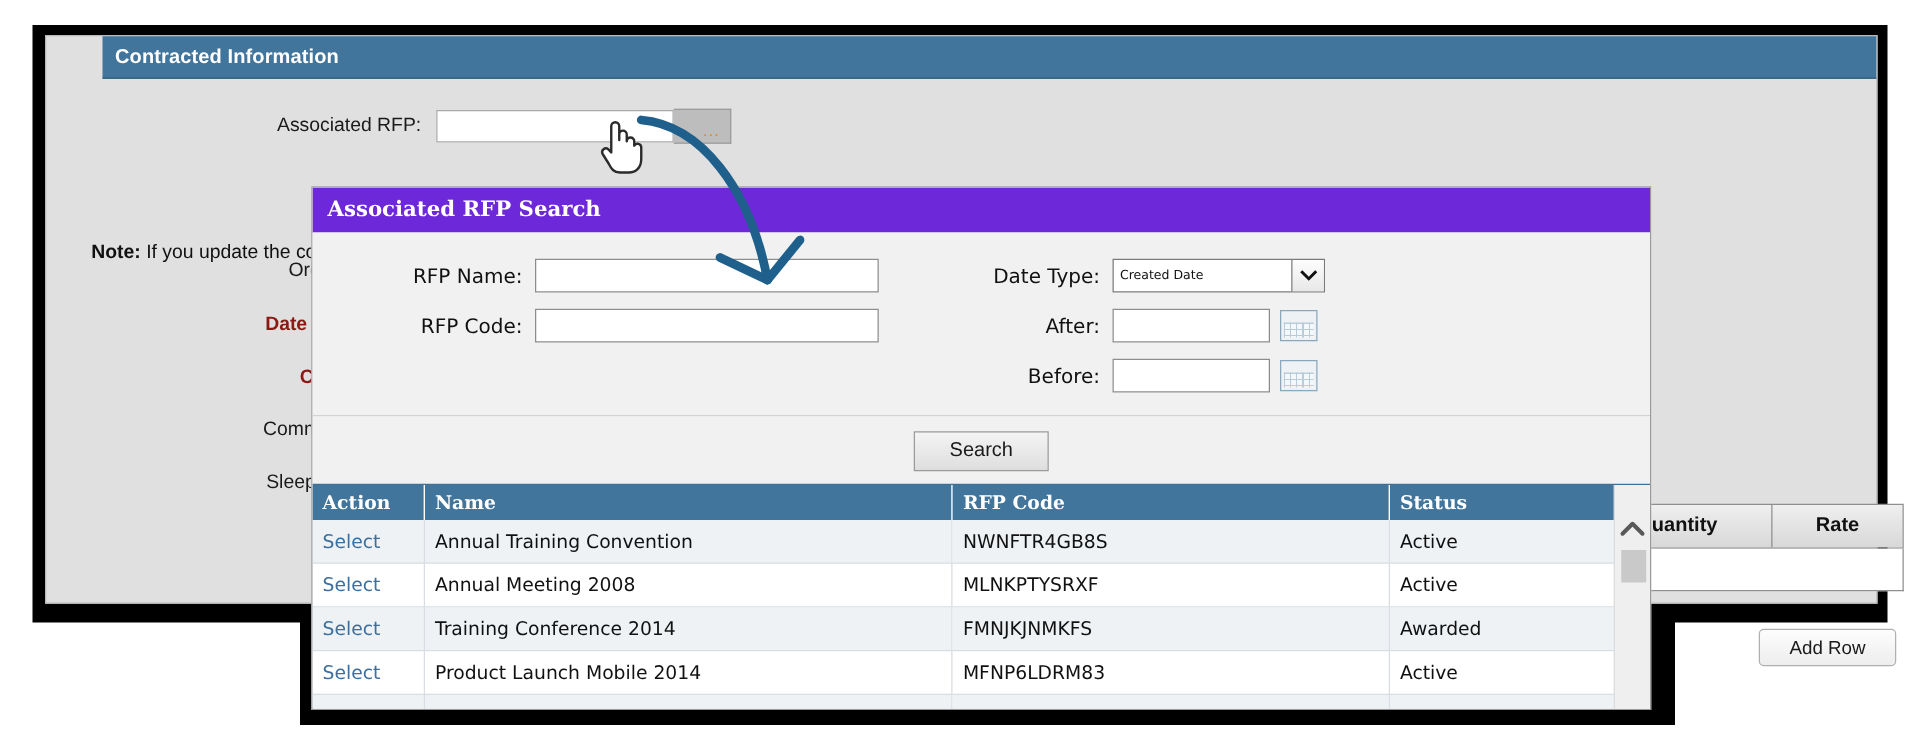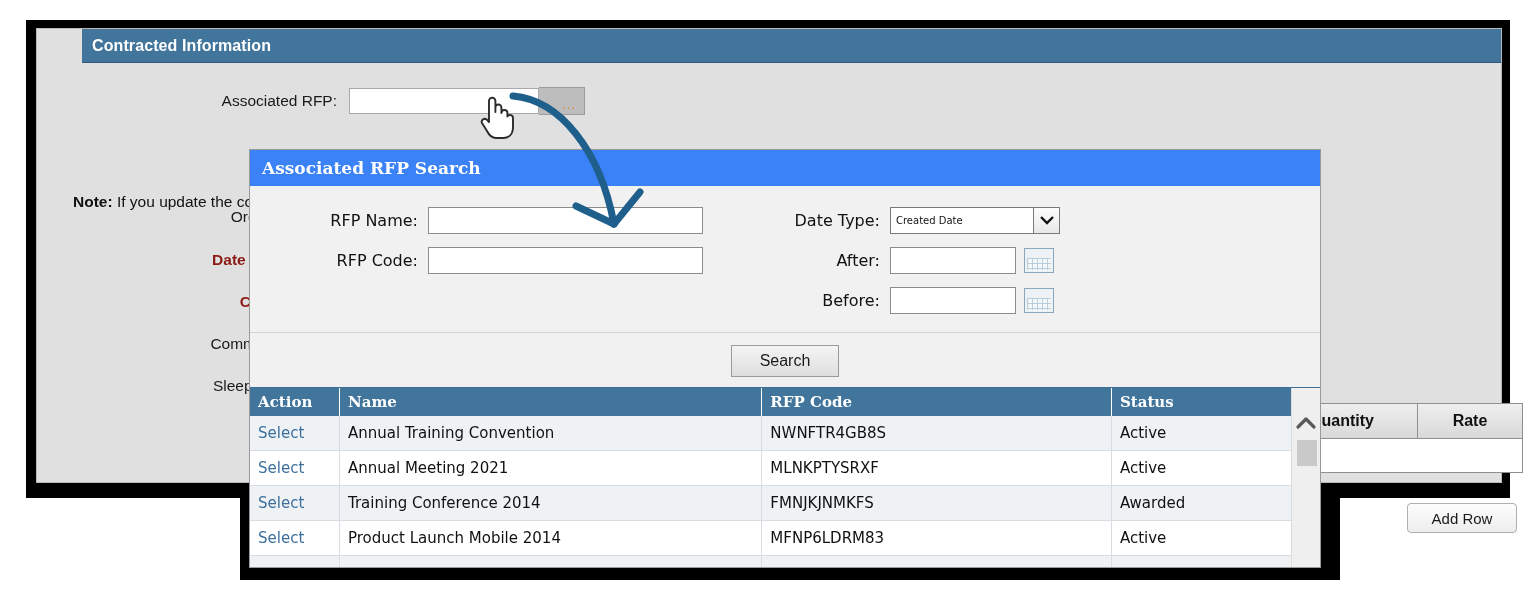--- a/index.html
+++ b/index.html
@@ -133,21 +133,21 @@
   .dialog {
     position: absolute; left: 249px; top: 149px;
     width: 1072px; height: 419px;
     background: #ffffff;
     border: 1px solid #9a9a9a;
     box-sizing: border-box;
     overflow: hidden;
   }
   .dlg-header {
     height: 36px;
-    background: #3b82f6;
+    background: #6d28d9;
     display: flex; align-items: center;
     padding-left: 12px;
     box-sizing: border-box;
   }
   .dlg-header .title {
     color: #ffffff; font-size: 17px; font-weight: bold;
     font-family: "DejaVu Serif", serif;
   }
   .dlg-search-area {
     background: #f1f1f1;
@@ -416,21 +416,21 @@
         </thead>
         <tbody>
           <tr class="odd">
             <td class="sel-link">Select</td>
             <td>Annual Training Convention</td>
             <td>NWNFTR4GB8S</td>
             <td>Active</td>
           </tr>
           <tr class="even">
             <td class="sel-link">Select</td>
-            <td>Annual Meeting 2021</td>
+            <td>Annual Meeting 2008</td>
             <td>MLNKPTYSRXF</td>
             <td>Active</td>
           </tr>
           <tr class="odd">
             <td class="sel-link">Select</td>
             <td>Training Conference 2014</td>
             <td>FMNJKJNMKFS</td>
             <td>Awarded</td>
           </tr>
           <tr class="even">

